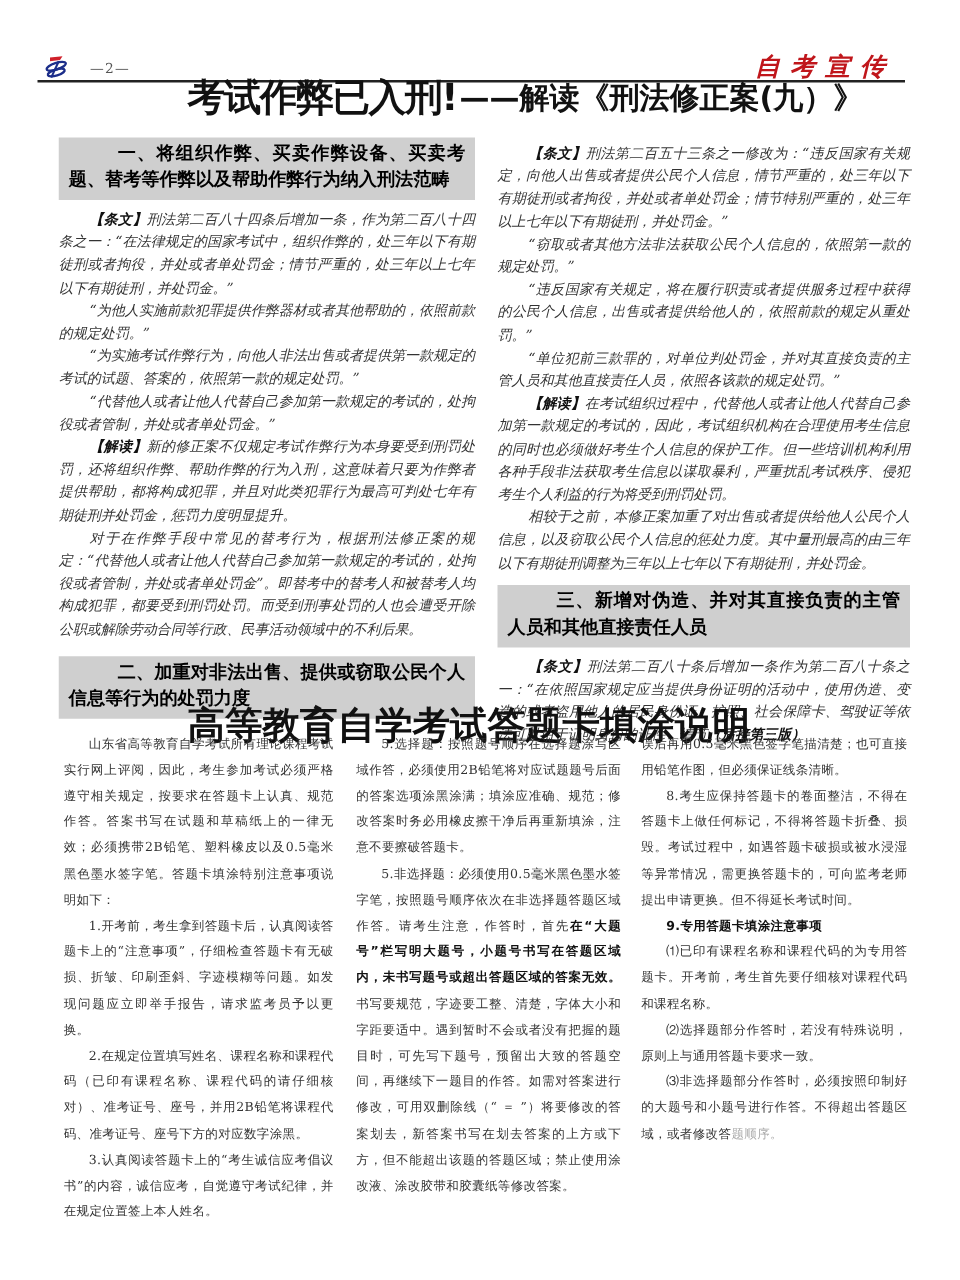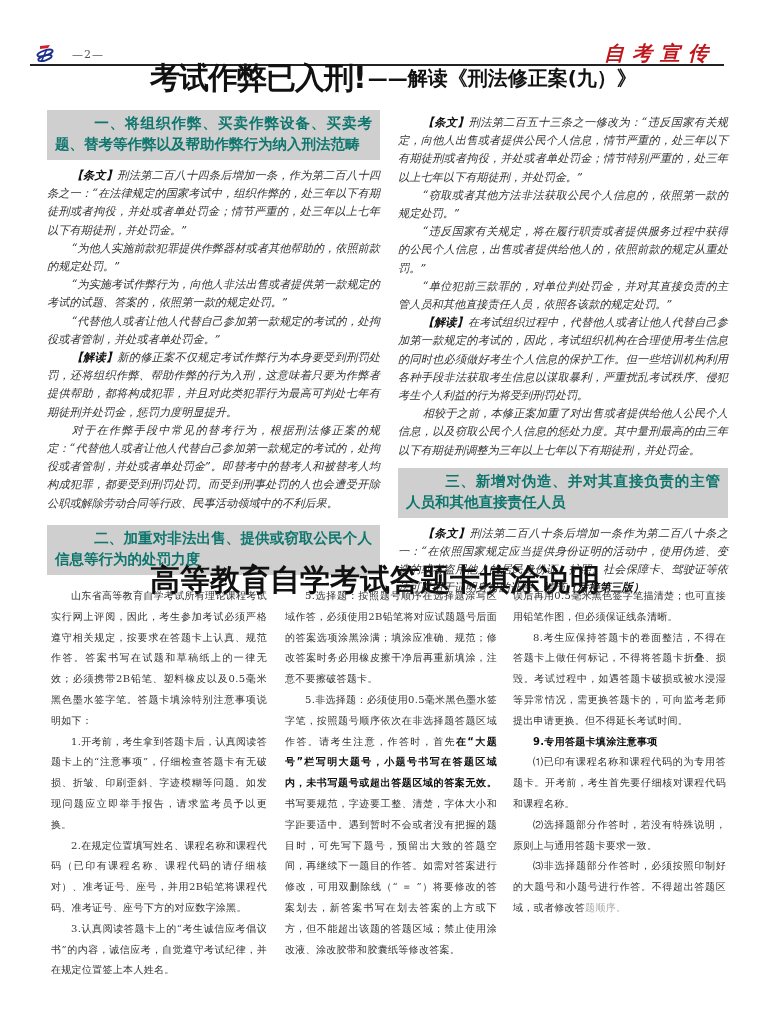--- a/index.html
+++ b/index.html
@@ -32,31 +32,31 @@
     .main-title {
       position: absolute; left: 150px; top: 59px; height: 38px;
       display: flex; align-items: center; white-space: nowrap;
     }
     .main-title .big {
       font-family: "DejaVu Sans", sans-serif; font-weight: 900;
       font-size: 30px; color: #111; letter-spacing: -1px;
     }
     .main-title .sub {
       font-family: "DejaVu Sans", sans-serif; font-weight: bold;
-      font-size: 20px; color: #111; margin-left: 2px;
+      font-size: 24px; color: #111; margin-left: 2px;
     }
 
     
     .col { position: absolute; font-size: 11.2px; line-height: 18.2px; text-align: justify; }
     .col-left { left: 47px; top: 110px; width: 333px; }
     .col-right { left: 398px; top: 114px; width: 330px; }
 
     .section-box {
       background: #cfcfcf; font-family: "DejaVu Sans", sans-serif; font-weight: bold;
-      font-size: 14.5px; line-height: 21px; color: #0f766e; padding: 3px 8px 5px 8px;
+      font-size: 14.5px; line-height: 21px; color: #000000; padding: 3px 8px 5px 8px;
       text-indent: 2.7em;
     }
     .col p { text-indent: 2.2em; margin: 0; color: #333; font-style: italic; }
     .col p b, .col-bottom p b { color: #111; font-family: "DejaVu Sans", sans-serif; }
     .lead { font-weight: bold; font-family: "DejaVu Sans", sans-serif; color: #111; }
     .gap-s { height: 7px; }
 
     
     .title2 {
       position: absolute; left: 150px; top: 560px; width: 470px; text-align: left;

